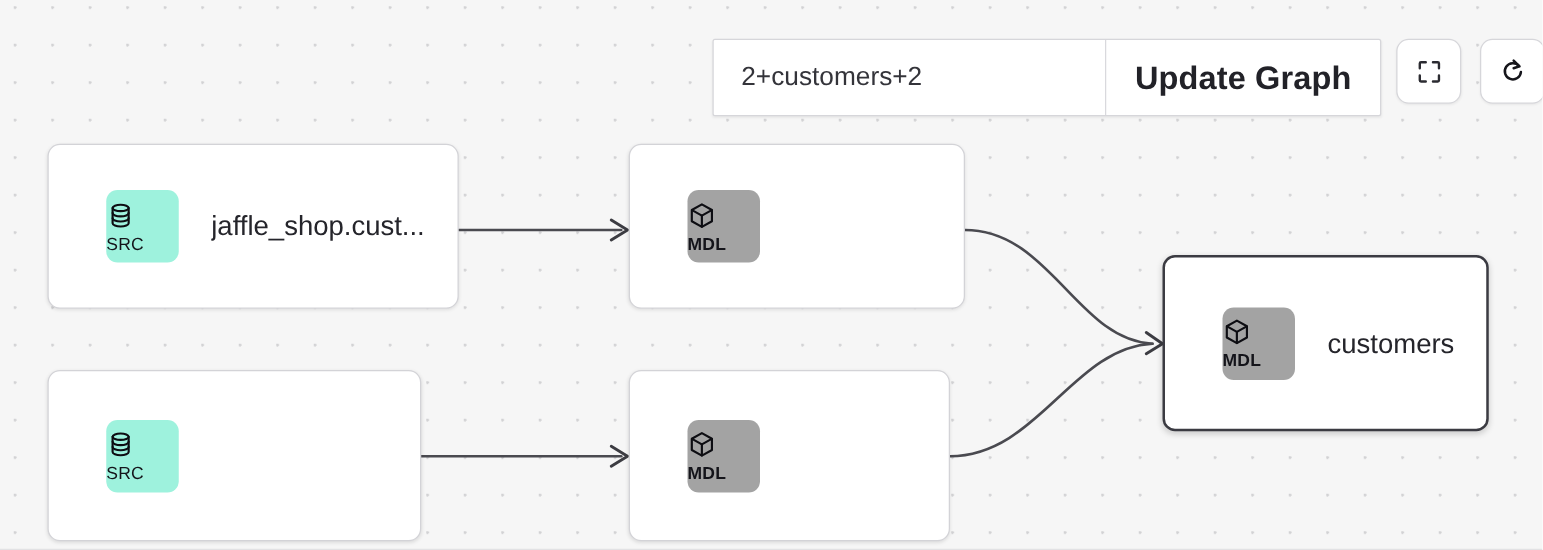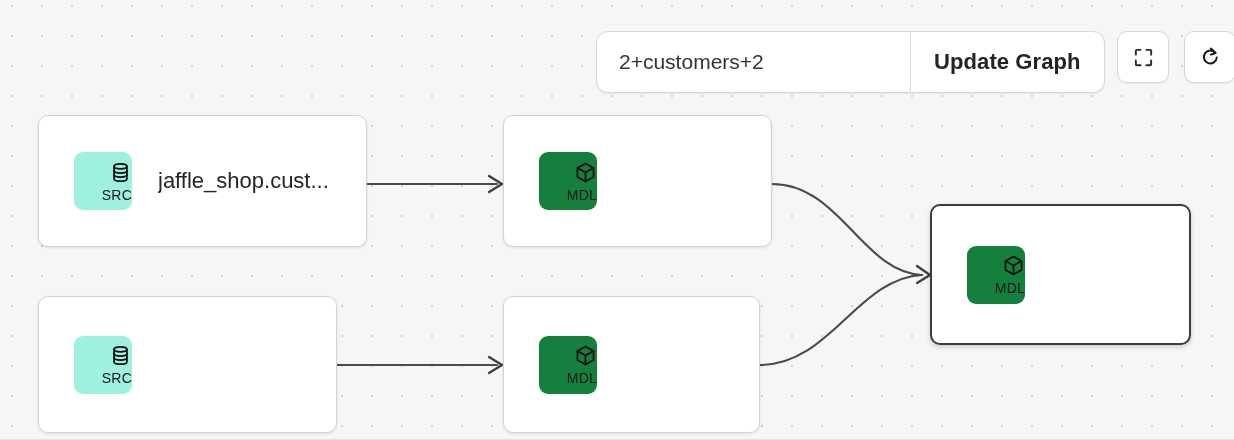--- a/index.html
+++ b/index.html
@@ -26,28 +26,28 @@
     position: absolute;
     left: 0; top: 0;
     width: 1234px;
     height: 440px;
     pointer-events: none;
   }
 
   
   .toolbar {
     position: absolute;
-    left: 596px;
+    left: 570px;
     top: 31px;
     height: 60px;
     display: flex;
     align-items: stretch;
     background: #ffffff;
     border: 1px solid #d6d6da;
-    border-radius: 12px;
+    border-radius: 2px;
     box-shadow: 0 1px 2px rgba(0,0,0,0.06);
     overflow: hidden;
   }
   .toolbar-input {
     width: 313px;
     border: none;
     outline: none;
     background: transparent;
     font-family: "Liberation Sans", sans-serif;
     font-size: 21px;
@@ -57,21 +57,21 @@
   }
   .toolbar-divider {
     width: 1px;
     background: #d9d9dd;
     flex: 0 0 1px;
   }
   .toolbar-button {
     border: none;
     background: transparent;
     font-family: "Liberation Sans", sans-serif;
-    font-size: 22px;
+    font-size: 26px;
     font-weight: bold;
     color: #222228;
     padding: 0 23px;
     cursor: pointer;
     white-space: nowrap;
     letter-spacing: 0.1px;
   }
 
   
   .ctrl-btn {
@@ -108,26 +108,26 @@
     border: 2px solid #3b3b42;
     box-shadow: 0 2px 5px rgba(0,0,0,0.18);
   }
   .node-badge {
     flex: 0 0 auto;
     width: 58px;
     height: 58px;
     border-radius: 9px;
     display: flex;
     flex-direction: column;
-    align-items: flex-end;
+    align-items: flex-start;
     justify-content: center;
-    margin-left: 35px;
+    margin-left: 46px;
   }
   .badge-src { background: #9ef2dd; }
-  .badge-mdl { background: #15803d; }
+  .badge-mdl { background: #a3a3a3; font-weight: bold; }
   .badge-glyph {
     display: block;
     line-height: 0;
     margin-bottom: 1px;
   }
   .badge-text {
     font-family: "Liberation Sans", sans-serif;
     font-size: 14px;
     color: #14141a;
     letter-spacing: 0.2px;
@@ -224,20 +224,21 @@
     <div class="node-badge badge-mdl">
       <span class="badge-glyph">
         <svg width="23" height="23" viewBox="0 0 24 24" fill="none" stroke="#0d0d12" stroke-width="1.8" stroke-linecap="round" stroke-linejoin="round">
           <path d="M12 2.6l8.4 4.7v9.4L12 21.4 3.6 16.7V7.3z"></path>
           <path d="M3.8 7.4L12 12l8.2-4.6"></path>
           <path d="M12 12v9.3"></path>
         </svg>
       </span>
       <span class="badge-text">MDL</span>
     </div>
+    <div class="node-label">customers</div>
   </div>
 
   <div class="node" style="left:38px; top:296px; width:299px; height:137px;">
     <div class="node-badge badge-src">
       <span class="badge-glyph">
         <svg width="23" height="23" viewBox="0 0 24 24" fill="none" stroke="#0d0d12" stroke-width="1.8" stroke-linecap="round" stroke-linejoin="round">
           <ellipse cx="12" cy="5.6" rx="6.7" ry="2.7"></ellipse>
           <path d="M5.3 5.6v12.8c0 1.5 3 2.7 6.7 2.7s6.7-1.2 6.7-2.7V5.6"></path>
           <path d="M5.3 9.9c0 1.5 3 2.7 6.7 2.7s6.7-1.2 6.7-2.7"></path>
           <path d="M5.3 14.2c0 1.5 3 2.7 6.7 2.7s6.7-1.2 6.7-2.7"></path>

